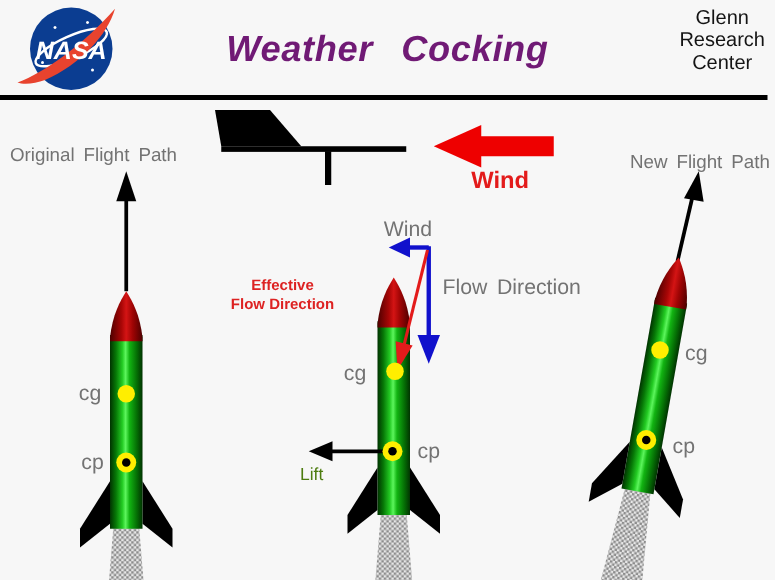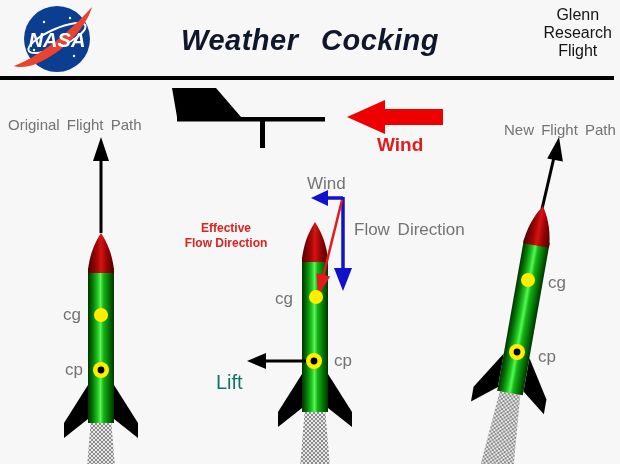--- a/index.html
+++ b/index.html
@@ -5,31 +5,31 @@
   html,body{margin:0;padding:0;background:#f7f7f7;}
   #stage{
     position:relative;width:620px;height:464px;background:#f7f7f7;
     font-family:"Liberation Sans",sans-serif;overflow:hidden;
   }
   #gfx{position:absolute;left:0;top:0;width:620px;height:464px;}
   .lbl{position:absolute;white-space:nowrap;}
   .blue{color:#737373;font-weight:normal;}
   .redtxt{color:#DD2222;font-weight:bold;}
   #title{
-    left:0;right:0;top:24px;text-align:center;color:#0f172a;
+    left:0;right:0;top:24px;text-align:center;color:#701a75;
     font-size:29px;font-weight:bold;font-style:italic;word-spacing:14px;letter-spacing:.5px;
   }
   #org{right:8px;top:6px;text-align:center;color:#141414;font-size:16px;line-height:18px;}
   #lbl-orig{left:8px;top:116px;font-size:15px;word-spacing:3px;}
   #lbl-new{left:504px;top:121px;font-size:15px;word-spacing:3px;}
   #lbl-windred{left:377px;top:134px;color:#E31B1B;font-weight:bold;font-size:19px;}
   #lbl-windmid{left:307px;top:174px;font-size:17px;}
   #lbl-flow{left:354px;top:220px;font-size:17px;word-spacing:3px;}
   #lbl-eff{left:155px;top:221px;width:142px;text-align:center;font-size:12px;line-height:15px;white-space:normal;}
-  #lbl-lift{left:216px;top:371px;color:#0f766e;font-size:20px;}
+  #lbl-lift{left:240px;top:371px;color:#4d7c0f;font-size:14px;}
   .cgcp{font-size:17px;}
   #cg-l{left:63px;top:305px;} #cp-l{left:65px;top:360px;}
   #cg-m{left:275px;top:289px;} #cp-m{left:334px;top:351px;}
   #cg-r{left:548px;top:273px;} #cp-r{left:538px;top:347px;}
   #rule{position:absolute;left:0;top:76px;width:614px;height:4px;background:#000;}
 </style>
 </head>
 <body>
 
 <div id="stage">
@@ -134,21 +134,21 @@
     <g>
       <circle cx="517" cy="352" r="8" fill="#FFEE00"></circle>
         <circle cx="517" cy="352" r="3.4" fill="#000"></circle>
     </g>
   </svg>
 
   <div class="lbl" id="title">Weather Cocking</div>
   <div class="lbl" id="org">
     <div>Glenn</div>
     <div>Research</div>
-    <div>Flight</div>
+    <div>Center</div>
   </div>
   <div id="rule"></div>
 
   <div class="lbl" id="lbl-windred">Wind</div>
   <div class="lbl blue" id="lbl-orig">Original Flight Path</div>
   <div class="lbl blue" id="lbl-new">New Flight Path</div>
   <div class="lbl blue" id="lbl-windmid">Wind</div>
   <div class="lbl blue" id="lbl-flow">Flow Direction</div>
   <div class="lbl redtxt" id="lbl-eff">
     <div>Effective</div>

